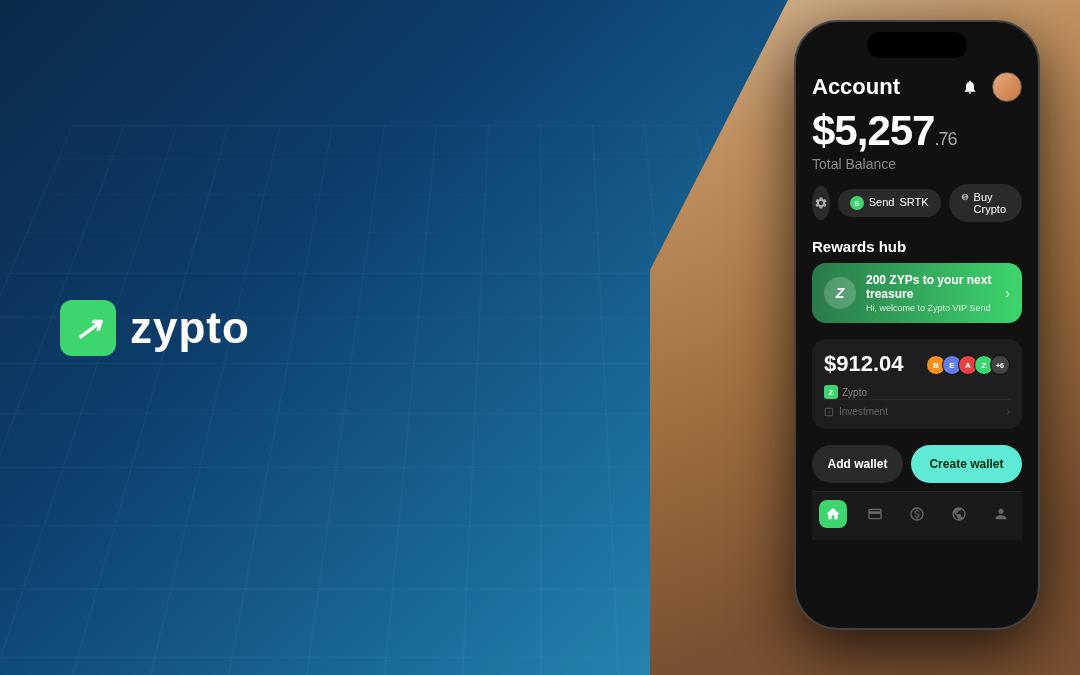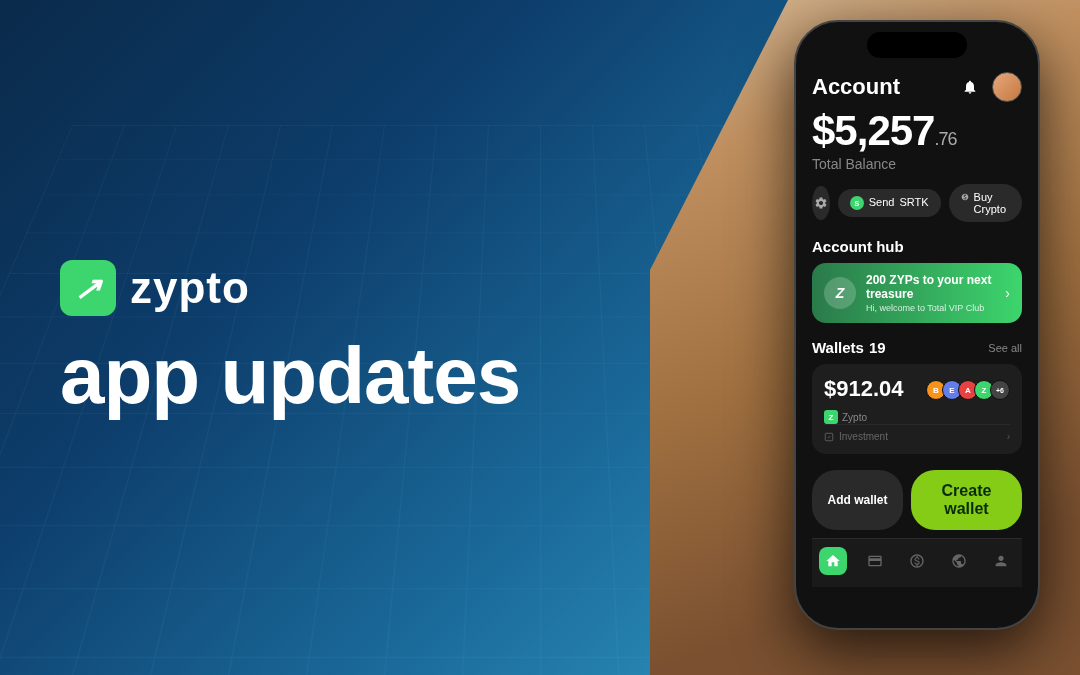--- a/index.html
+++ b/index.html
@@ -425,26 +425,26 @@
       border-radius: 24px;
       padding: 12px;
       font-size: 12px;
       font-weight: 600;
       cursor: pointer;
       text-align: center;
     }
 
     .create-wallet-btn {
       flex: 1.3;
-      background: #84cc16;
+      background: #5eead4;
       color: #0a2a0a;
       border: none;
       border-radius: 24px;
       padding: 12px;
-      font-size: 16px;
+      font-size: 12px;
       font-weight: 700;
       cursor: pointer;
       text-align: center;
     }
 
     
     .bottom-nav {
       display: flex;
       align-items: center;
       justify-content: space-around;
@@ -475,23 +475,20 @@
 
 <div class="bg"></div>
 <div class="grid-overlay"></div>
 
 <div class="left-content">
   <div class="logo-row">
     <div class="logo-icon">
       <span class="logo-z">↗</span>
     </div>
     <span class="logo-text">zypto</span>
-  </div>
-  <div class="headline">
-    <span>app updates</span>
   </div>
 </div>
 
 <div class="right-content">
 
   <div class="hand-area" style="
     position: absolute;
     right: -30px;
     bottom: 0;
     width: 460px;
@@ -537,39 +534,32 @@
           <span class="action-btn-label">SRTK</span>
         </div>
         <div class="action-btn">
           <svg width="12" height="12" viewBox="0 0 24 24" fill="#aaa">
             <path d="M12 2C6.48 2 2 6.48 2 12s4.48 10 10 10 10-4.48 10-10S17.52 2 12 2zm1.41 16.09V20h-2.67v-1.93c-1.71-.36-3.16-1.46-3.27-3.4h1.96c.1 1.05.82 1.87 2.65 1.87 1.96 0 2.4-.98 2.4-1.59 0-.83-.44-1.61-2.67-2.14-2.48-.6-4.18-1.62-4.18-3.67 0-1.72 1.39-2.84 3.11-3.21V4h2.67v1.95c1.86.45 2.79 1.86 2.85 3.39H14.3c-.05-1.11-.64-1.87-2.22-1.87-1.5 0-2.4.68-2.4 1.64 0 .84.65 1.39 2.67 1.91s4.18 1.39 4.18 3.91c-.01 1.83-1.38 2.83-3.12 3.16z"></path>
           </svg>
           <span class="action-btn-label">Buy Crypto</span>
         </div>
       </div>
 
-      <div class="section-title">Account hub</div>
+      <div class="section-title">Rewards hub</div>
       <div class="rewards-card">
         <div class="rewards-logo">
           <span style="color:white;font-weight:900;font-size:14px;font-style:italic">Z</span>
         </div>
         <div class="rewards-content">
           <div class="rewards-title">200 ZYPs to your next treasure</div>
-          <div class="rewards-subtitle">Hi, welcome to Total VIP Club</div>
+          <div class="rewards-subtitle">Hi, welcome to Zypto VIP Send</div>
         </div>
         <span class="rewards-arrow">›</span>
       </div>
 
-      <div class="wallets-header">
-        <div class="wallets-title-row">
-          <span class="wallets-count">Wallets</span>
-          <span style="color:white;font-size:15px;font-weight:700">19</span>
-        </div>
-        <span class="see-all">See all</span>
-      </div>
 
       <div class="wallet-card">
         <div class="wallet-row">
           <span class="wallet-balance">$912.04</span>
           <div class="coin-badges">
             <div class="coin-badge coin-b">B</div>
             <div class="coin-badge coin-e">E</div>
             <div class="coin-badge coin-r">A</div>
             <div class="coin-badge coin-z">Z</div>
             <div class="coin-badge coin-more">+6</div>

